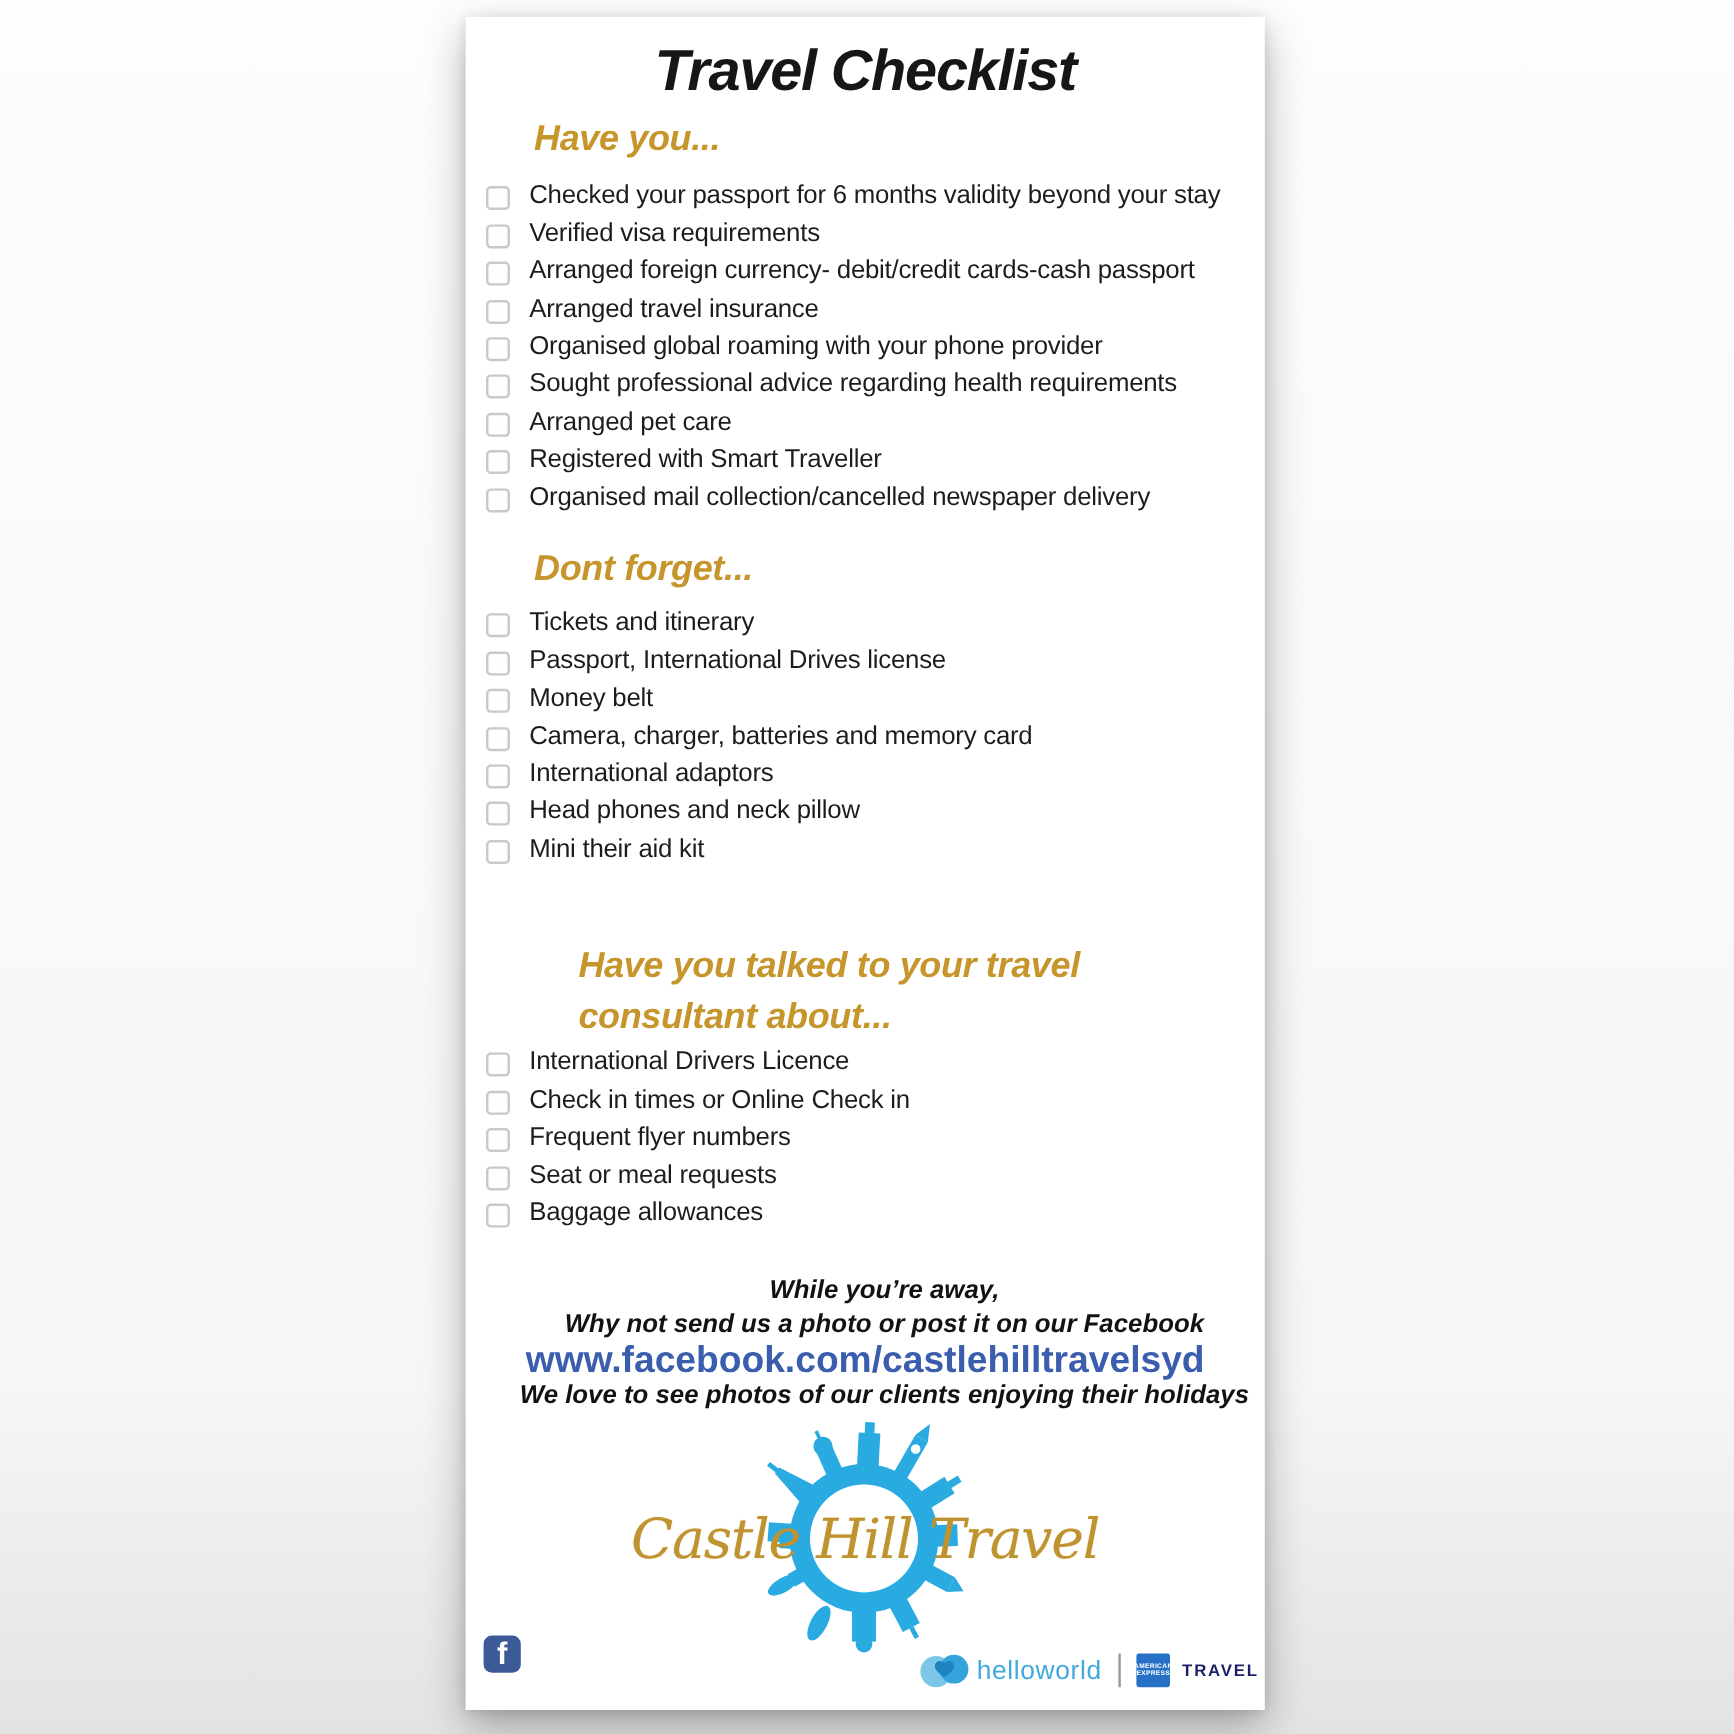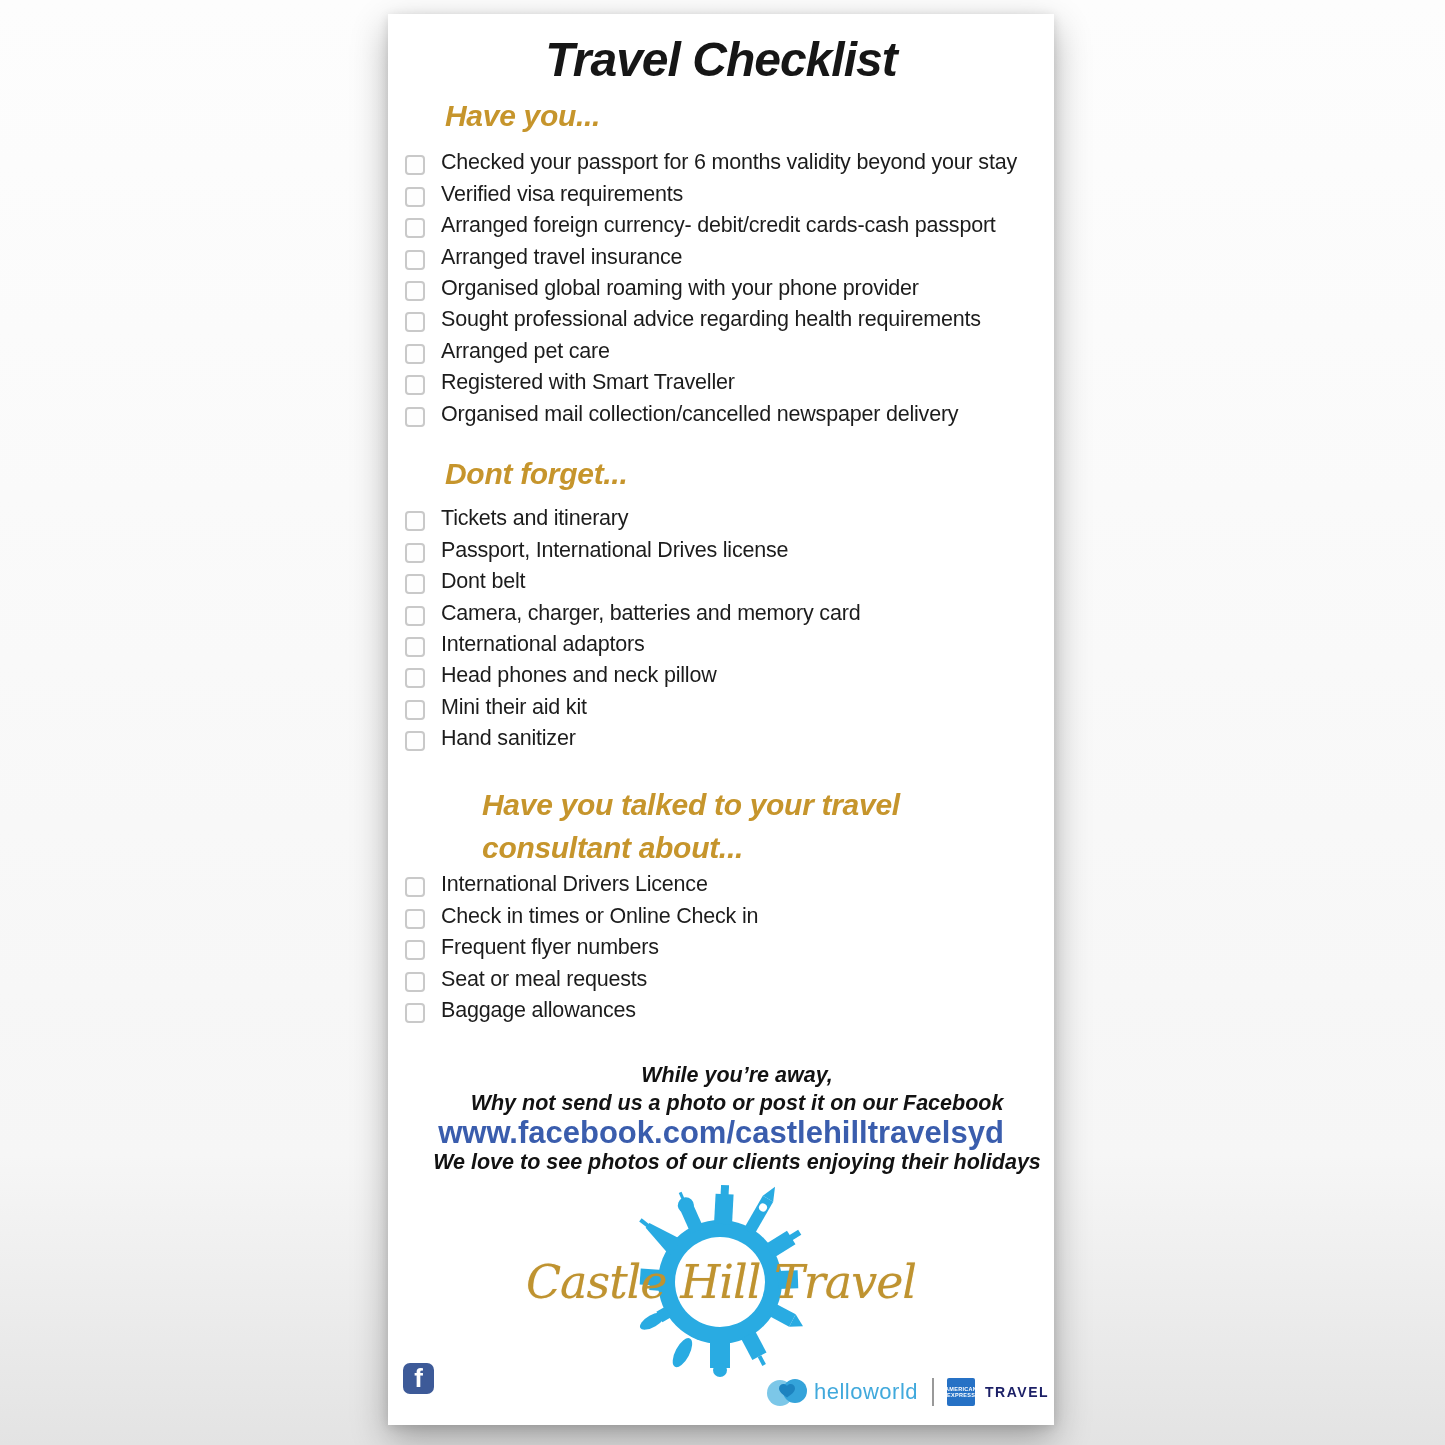--- a/index.html
+++ b/index.html
@@ -147,41 +147,37 @@
       <li>
         <span class="cb"></span>
         <span class="lbl">Tickets and itinerary</span>
       </li>
       <li>
         <span class="cb"></span>
         <span class="lbl">Passport, International Drives license</span>
       </li>
       <li>
         <span class="cb"></span>
-        <span class="lbl">Dont belt</span>
+        <span class="lbl">Money belt</span>
       </li>
       <li>
         <span class="cb"></span>
         <span class="lbl">Camera, charger, batteries and memory card</span>
       </li>
       <li>
         <span class="cb"></span>
         <span class="lbl">International adaptors</span>
       </li>
       <li>
         <span class="cb"></span>
         <span class="lbl">Head phones and neck pillow</span>
       </li>
       <li>
         <span class="cb"></span>
         <span class="lbl">Mini their aid kit</span>
-      </li>
-      <li>
-        <span class="cb"></span>
-        <span class="lbl">Hand sanitizer</span>
       </li>
     </ul>
 
   <h2 class="sec-heading" id="heading-3">Have you talked to your travel consultant about...</h2>
   <ul class="checklist" id="list-2">
       <li>
         <span class="cb"></span>
         <span class="lbl">International Drivers Licence</span>
       </li>
       <li>

